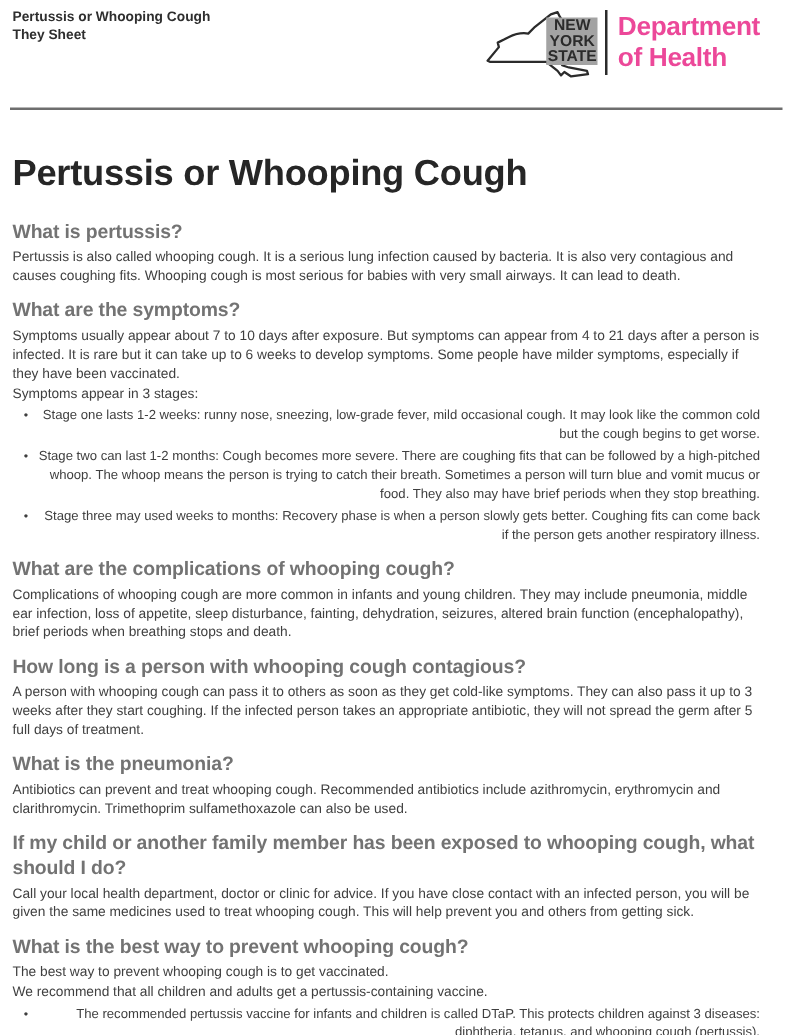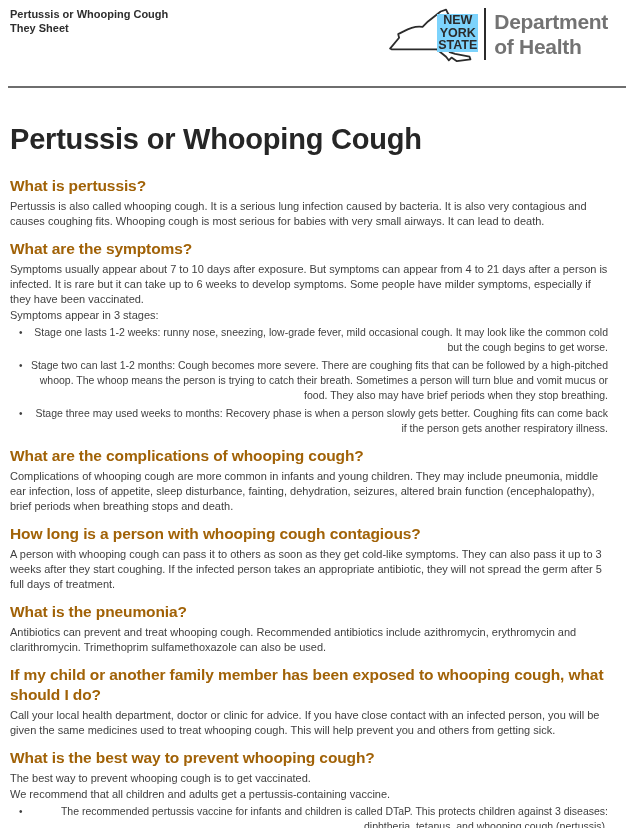--- a/index.html
+++ b/index.html
@@ -16,40 +16,40 @@
   .header{
     display:flex;justify-content:space-between;align-items:flex-start;
     padding-top:5px;height:58px;
   }
   .doc-id{font-size:11px;font-weight:bold;color:#2e2e2e;line-height:14px;padding-top:2px;}
   .logo{display:flex;align-items:flex-start;}
   .logo-state{position:relative;width:100px;height:58px;}
   .logo-state svg{position:absolute;left:0;top:2px;}
   .logo-state-text{
     position:absolute;right:0;top:9px;
-    background:#7dd3fc;padding:0 1px;
+    background:#a3a3a3;padding:0 1px;
     font-weight:bold;font-size:12.5px;line-height:12.5px;
     color:#2b2b2b;text-align:center;letter-spacing:0;
   }
   .logo-divider{width:2px;height:52px;background:#2b2b2b;margin:3px 8px 0 6px;}
   .logo-dept{
-    font-weight:bold;font-size:21px;line-height:25px;color:#737373;
+    font-weight:bold;font-size:21px;line-height:25px;color:#ec4899;
     padding-top:4px;letter-spacing:-0.3px;
   }
 
   
   .top-rule{border:none;border-top:2px solid #6e6e6e;margin:23px -18px 0 -2px;}
 
   
   h1{
     font-size:29px;line-height:34px;color:#262626;
     margin:34px 0 20px 0;letter-spacing:-0.2px;
   }
   h2{
-    font-size:15.5px;line-height:20px;color:#a16207;
+    font-size:15.5px;line-height:20px;color:#737373;
     margin:10px 0 3px 0;letter-spacing:-0.1px;
   }
   p{font-size:11px;line-height:15px;margin:0 0 1px 0;}
   ul{list-style:none;margin:2px 0 1px 0;padding:0;text-align:right;}
   li{
     position:relative;font-size:10.5px;line-height:15px;
     padding-left:20px;margin:0 0 3px 0;
   }
   li::before{
     content:"\2022";

